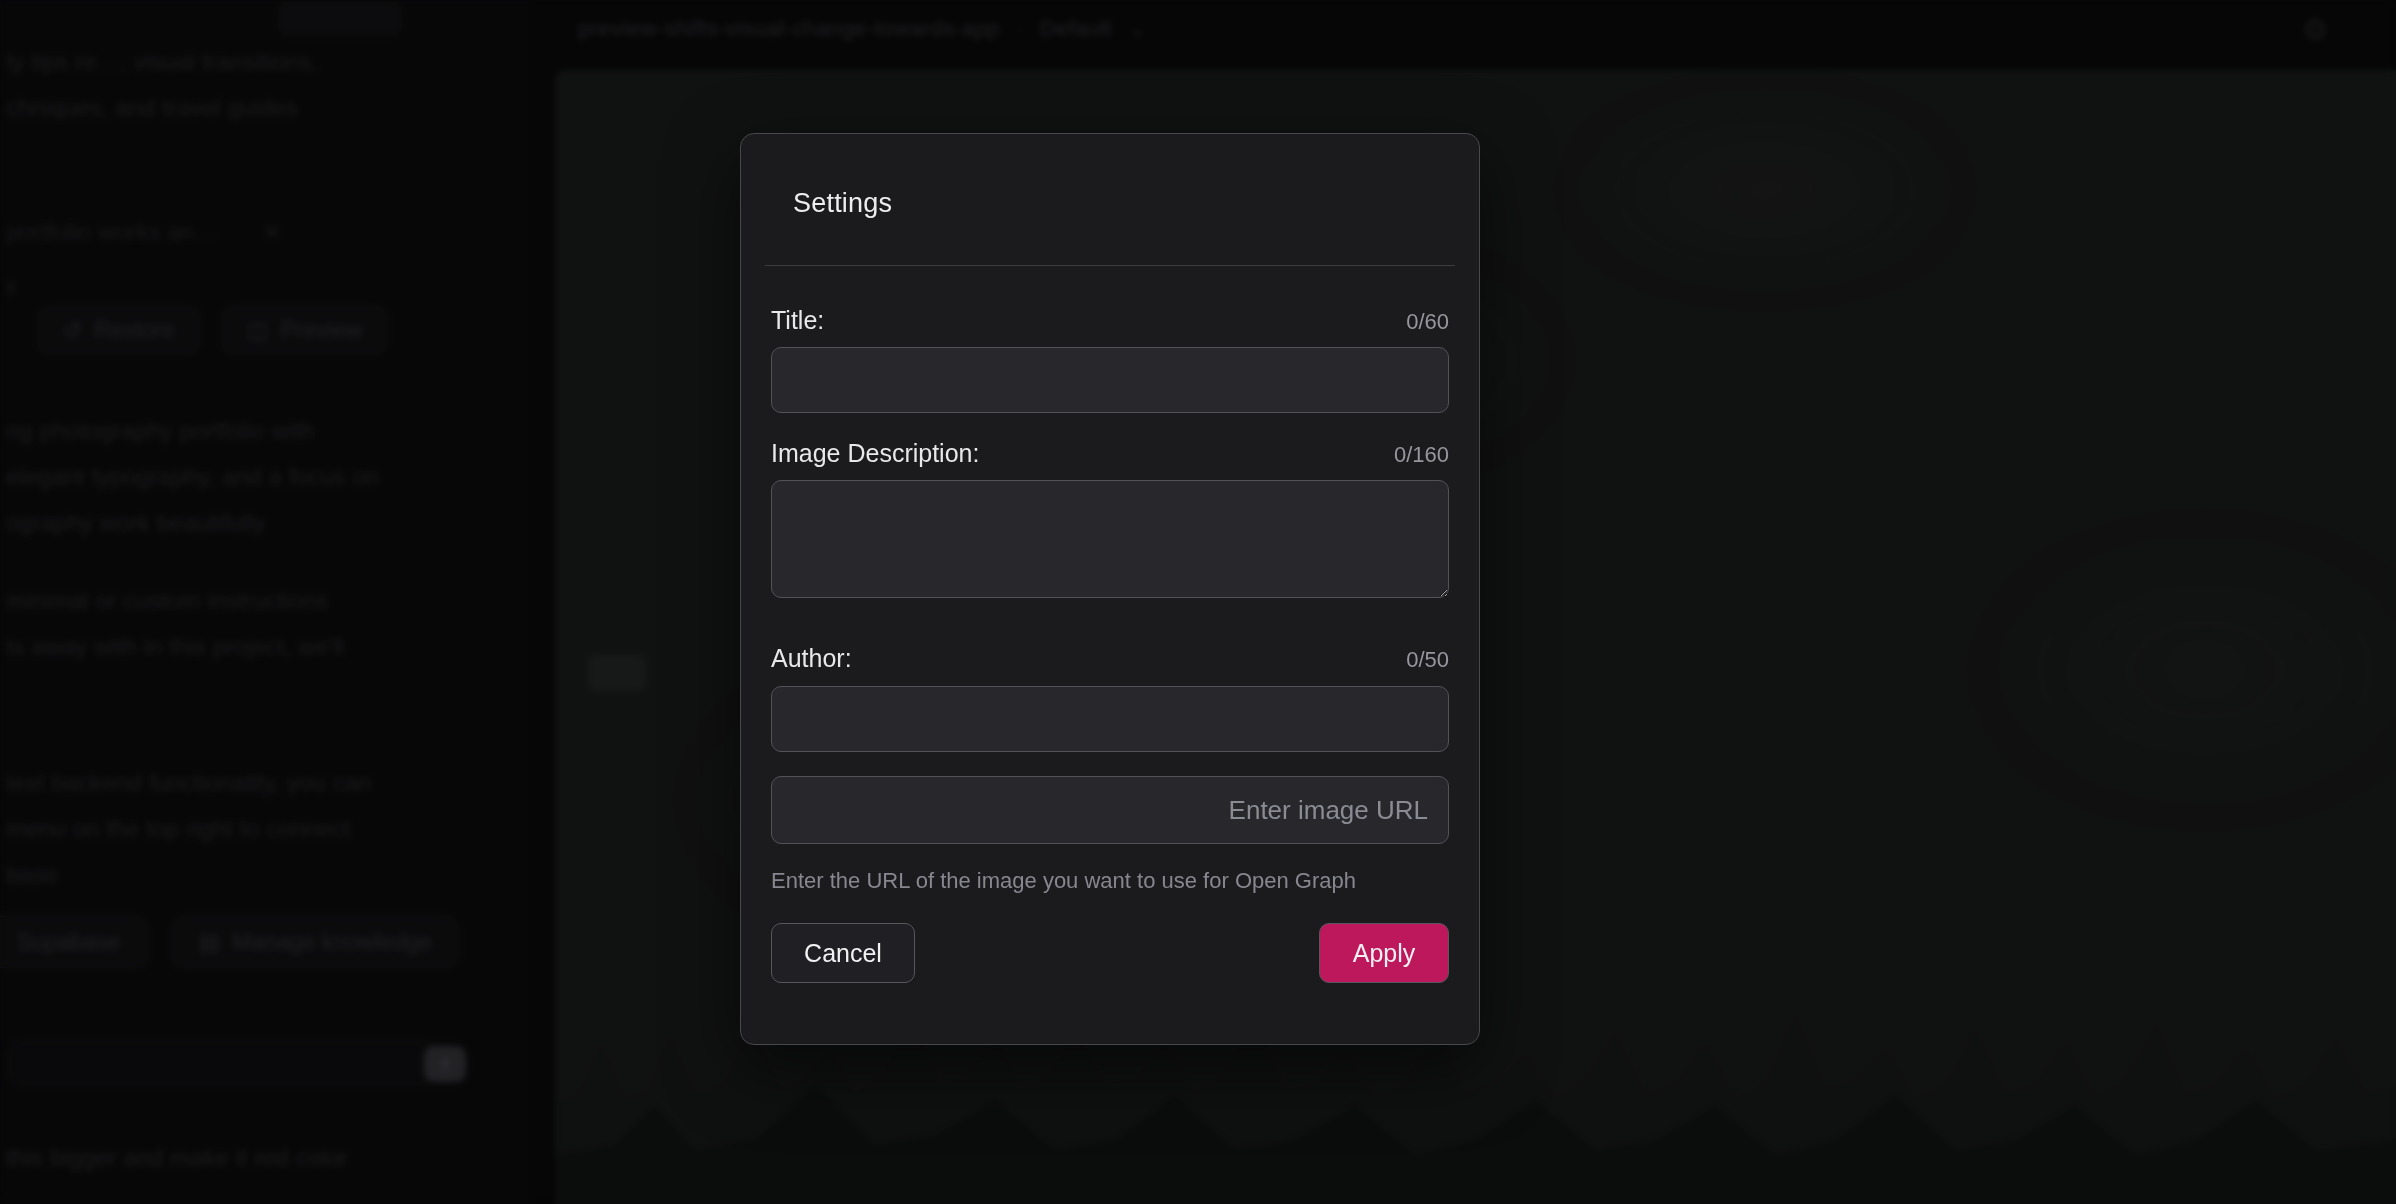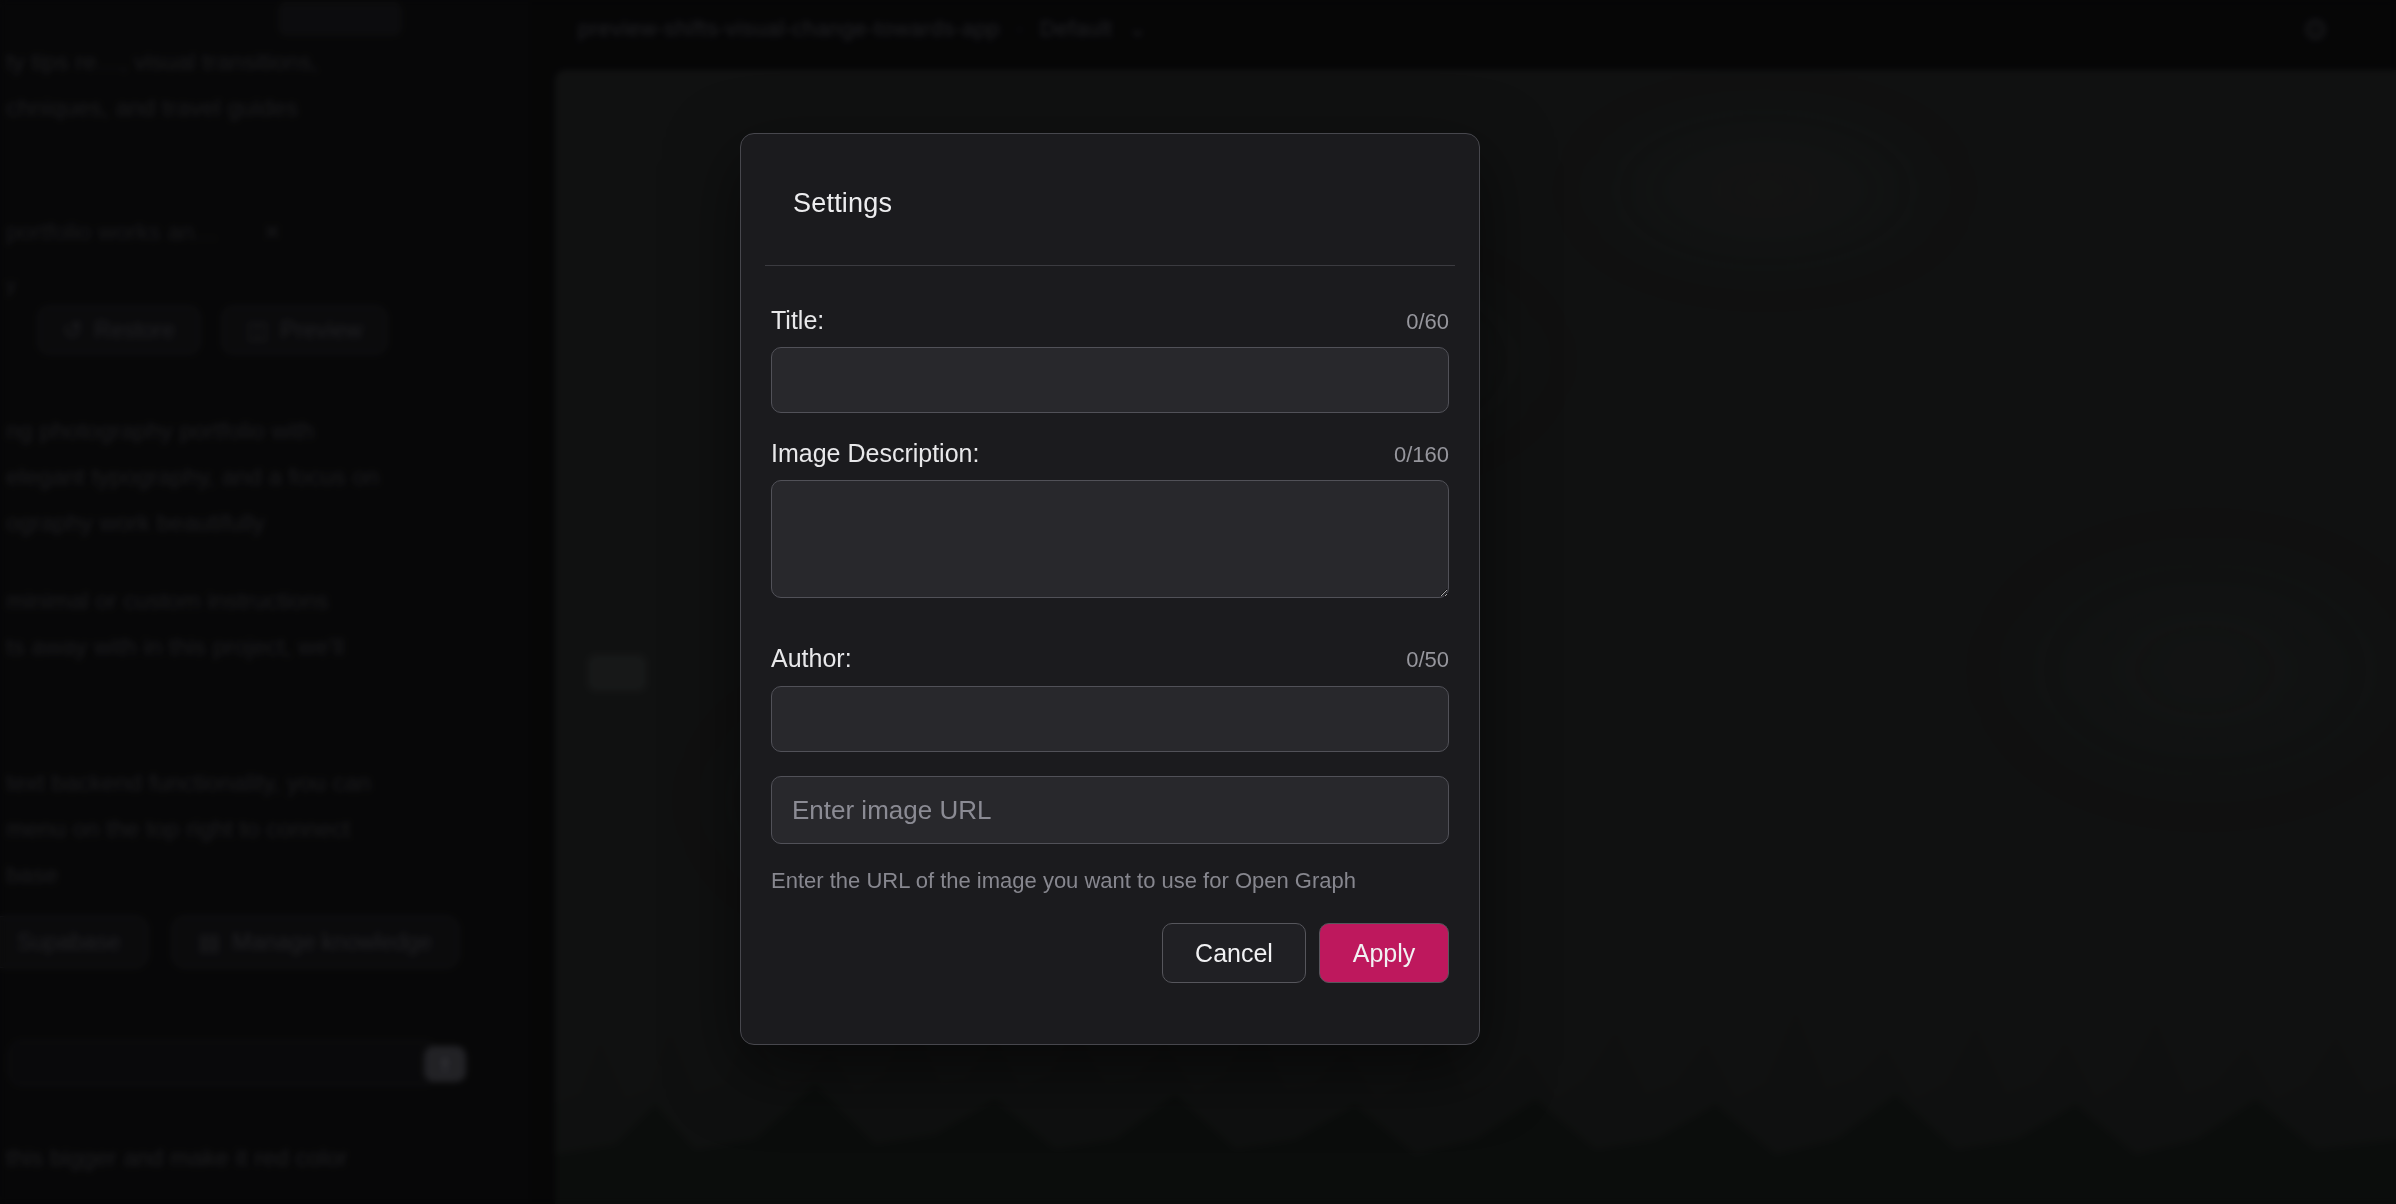--- a/index.html
+++ b/index.html
@@ -47,23 +47,23 @@
   .field-counter{font-size:22px;color:#96969d;}
   .text-input{
     width:100%;height:66px;box-sizing:border-box;background:#28282c;border:1px solid #515158;
     border-radius:10px;padding:0 20px;font-size:26px;color:#e4e4e6;outline:none;
     font-family:"Liberation Sans","DejaVu Sans",sans-serif;
   }
   .text-input::placeholder{color:#8b8b94;}
   textarea.text-input{height:118px;padding:14px 20px;resize:both;}
   .mt12{margin-top:12px;} .mt13{margin-top:13px;} .mt24{margin-top:24px;}
   .mt26{margin-top:26px;} .mt27{margin-top:27px;} .mt39{margin-top:46px;}
-  .og-input{height:68px;}
+  .og-input{height:68px;text-align:right;}
   .helper{font-size:22px;color:#87878f;margin-top:24px;}
-  .footer{display:flex;justify-content:flex-end;gap:13px;margin-top:29px;}
+  .footer{display:flex;justify-content:space-between;gap:13px;margin-top:29px;}
   .btn{height:60px;border-radius:10px;border:1px solid #56565c;font-size:25px;color:#f1f1f3;
        display:flex;align-items:center;justify-content:center;cursor:pointer;
        font-family:"Liberation Sans","DejaVu Sans",sans-serif;background:#202024;}
   .btn-cancel{width:144px;}
   .btn-apply{width:130px;background:#be185d;}
 </style>
 </head>
 <body>
 
 <div class="sidebar">

